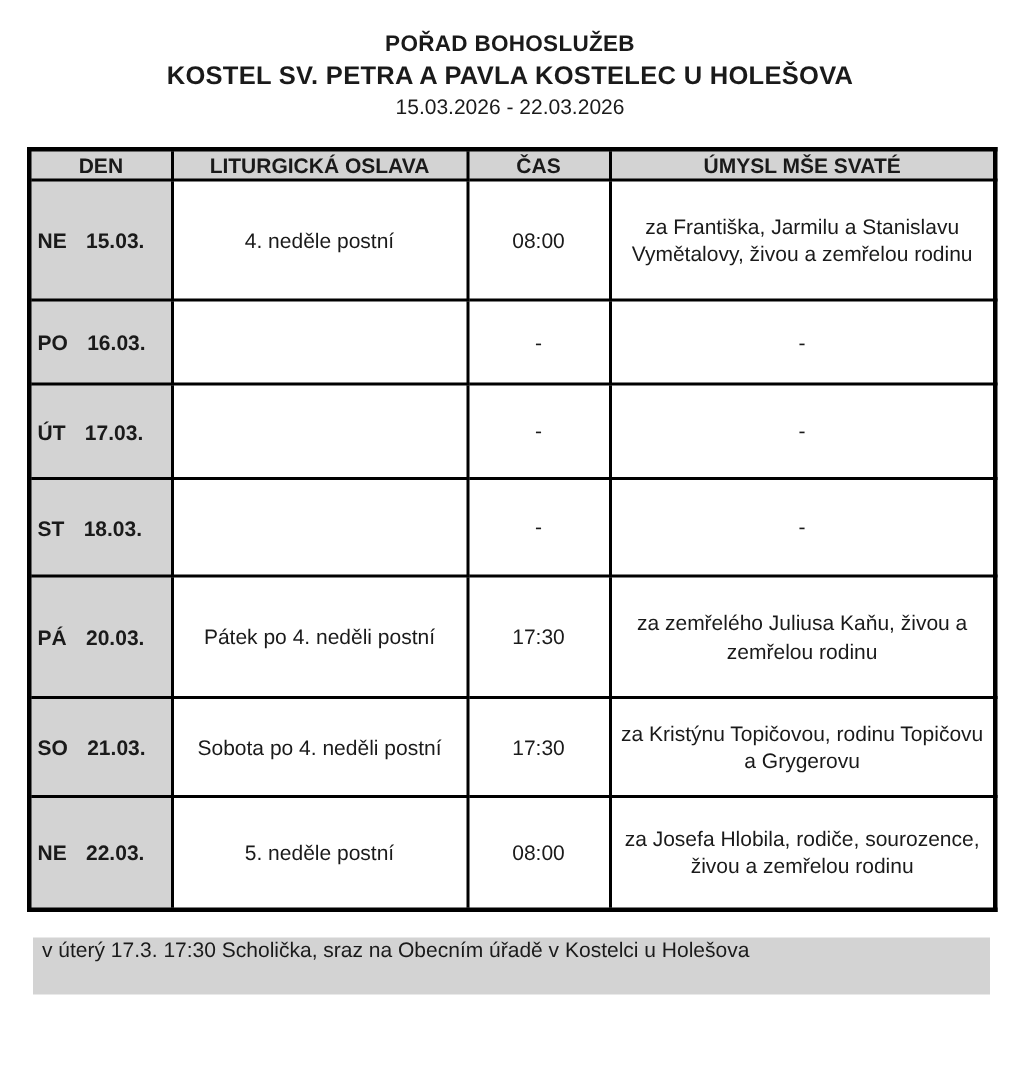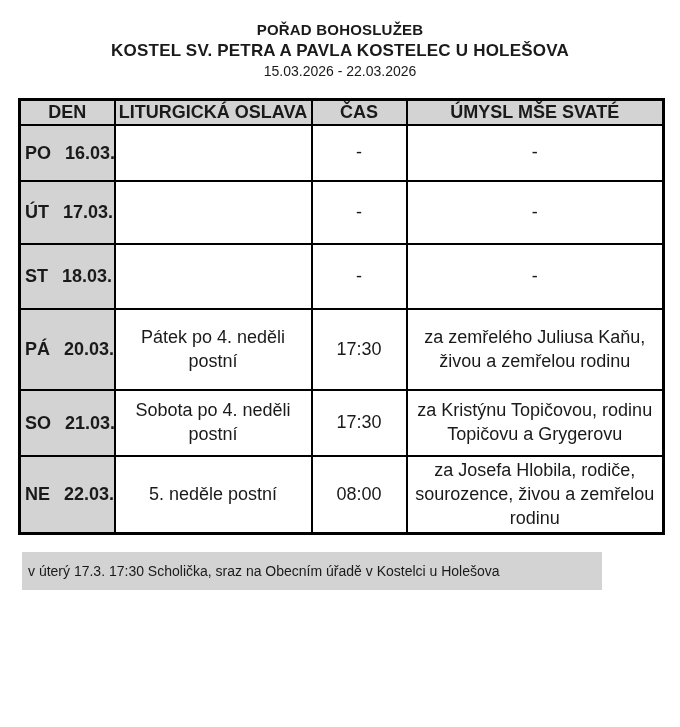--- a/index.html
+++ b/index.html
@@ -35,21 +35,21 @@
   .schedule-table {
     margin: 17px 0 0 18px;
     width: 644px;
     border-collapse: collapse;
     border: 3px solid #000000;
     table-layout: fixed;
   }
   .schedule-table th,
   .schedule-table td {
     border: 2px solid #000000;
-    font-size: 18px;
+    font-size: 14px;
     vertical-align: middle;
   }
   .schedule-table th {
     background: #d3d3d3;
     font-weight: bold;
     height: 19px;
     text-align: center;
     padding: 1px 2px;
   }
   .day-cell {
@@ -64,25 +64,25 @@
   .celebration-cell,
   .time-cell,
   .intention-cell {
     text-align: center;
     padding: 2px 3px;
     line-height: 1.32;
     background: #ffffff;
   }
   .footer-note {
     margin: 17px 0 0 22px;
-    width: 580px;
+    width: 638px;
     height: 38px;
     background: #d3d3d3;
     display: flex;
-    align-items: center;
+    align-items: flex-start;
     padding-left: 6px;
     font-size: 14px;
     font-weight: normal;
   }
 </style>
 </head>
 <body>
 
 <div class="doc-header">
   <div class="doc-title">POŘAD BOHOSLUŽEB</div>
@@ -99,20 +99,29 @@
   </colgroup>
   <thead>
     <tr>
       <th>DEN</th>
       <th>LITURGICKÁ OSLAVA</th>
       <th>ČAS</th>
       <th>ÚMYSL MŠE SVATÉ</th>
     </tr>
   </thead>
   <tbody>
+    <tr style="height:80px">
+      <td class="day-cell">
+        <span class="day-abbr">NE</span>
+        <span class="day-date">15.03.</span>
+      </td>
+      <td class="celebration-cell">4. neděle postní</td>
+      <td class="time-cell">08:00</td>
+      <td class="intention-cell">za Františka, Jarmilu a Stanislavu Vymětalovy, živou a zemřelou rodinu</td>
+    </tr>
     <tr style="height:56px">
       <td class="day-cell">
         <span class="day-abbr">PO</span>
         <span class="day-date">16.03.</span>
       </td>
       <td class="celebration-cell"></td>
       <td class="time-cell">-</td>
       <td class="intention-cell">-</td>
     </tr>
     <tr style="height:63px">

